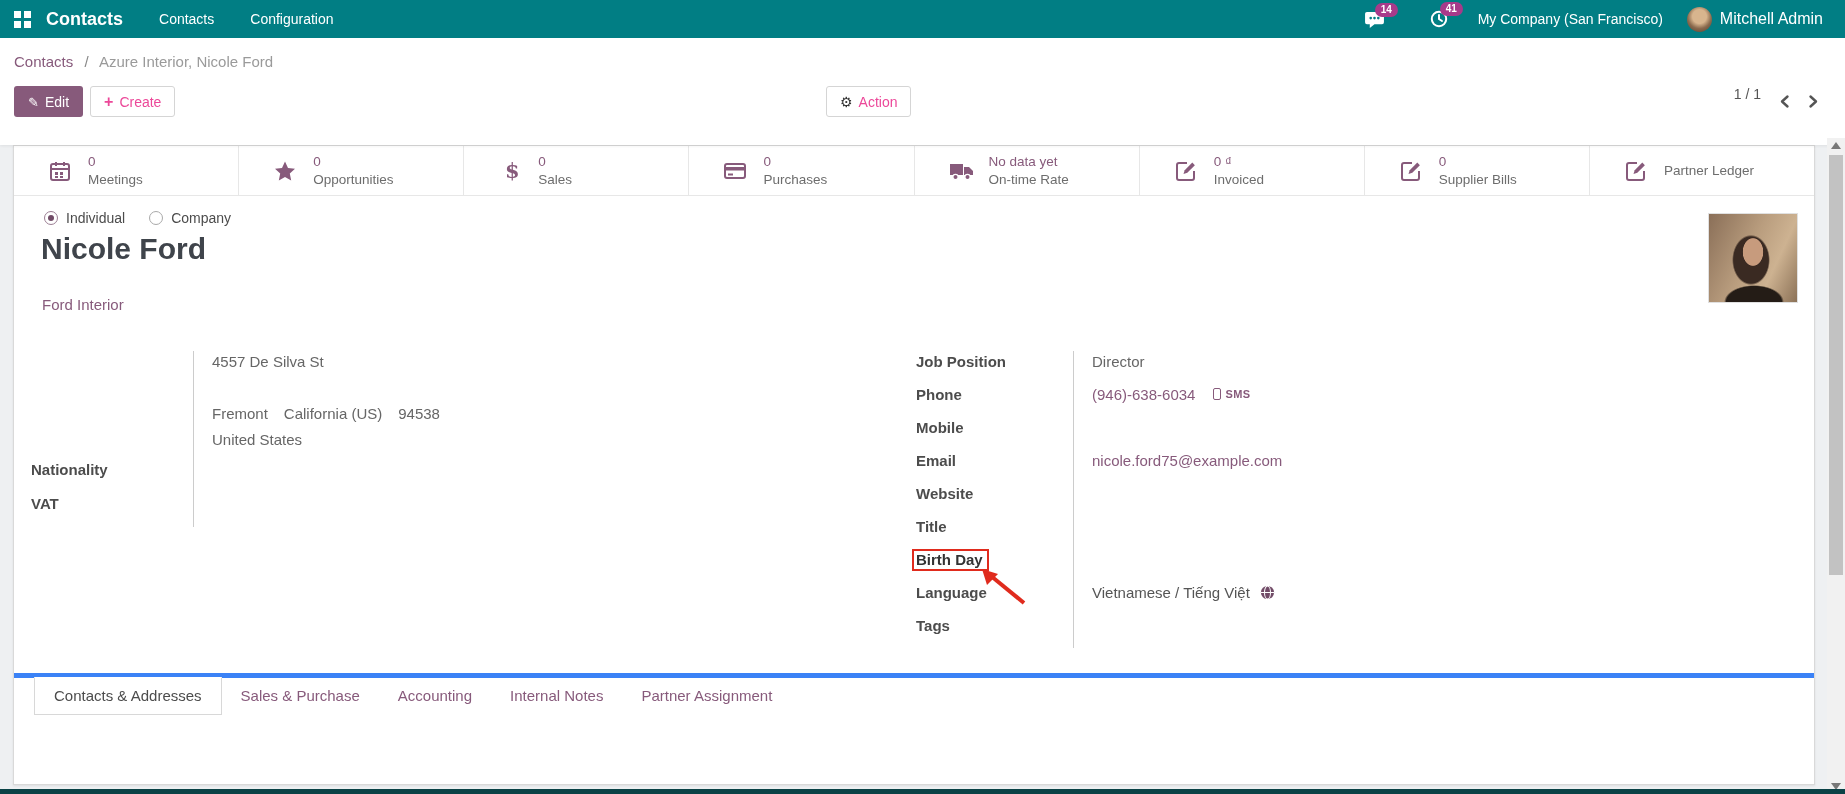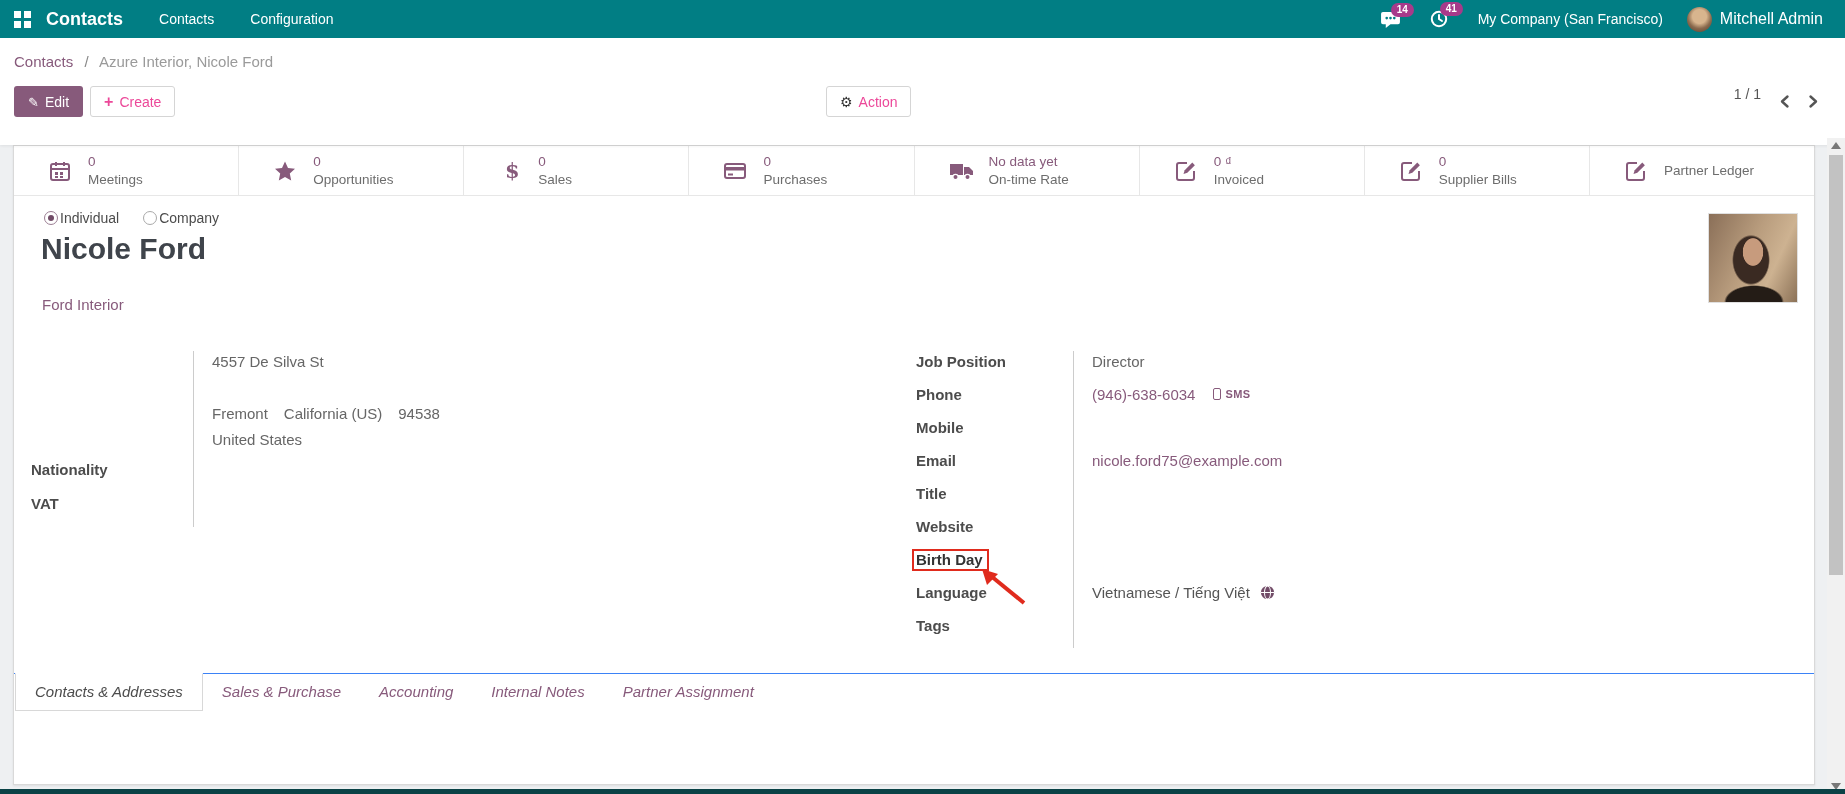--- a/index.html
+++ b/index.html
@@ -7,21 +7,21 @@
   body { font-family:"Liberation Sans", sans-serif; }
   #app { position:relative; width:1845px; height:794px; background:#eef0f2; overflow:hidden; }
 
   
   .navbar { position:absolute; top:0; left:0; width:100%; height:38px; background:#017e84; display:flex; align-items:center; color:#fff; z-index:30; }
   .apps-grid { margin-left:14px; width:17px; height:17px; display:grid; grid-template-columns:7px 7px; grid-template-rows:7px 7px; gap:3px; cursor:pointer; }
   .apps-grid span { background:#fff; }
   .brand { margin-left:15px; font-size:18px; font-weight:700; cursor:pointer; }
   .nav-menu { margin-left:36px; font-size:14px; cursor:pointer; }
   .nav-spacer { flex:1; }
-  .nav-ico { position:relative; margin-right:30px; cursor:pointer; display:flex; align-items:center; }
+  .nav-ico { position:relative; margin-right:30px; cursor:pointer; display:flex; align-items:center;margin-left:16px; }
   .nav-badge { position:absolute; top:-8px; left:10px; background:#a73a8a; color:#fff; font-size:10px; font-weight:700; padding:2px 6px; border-radius:9px; line-height:1; }
   .nav-company { font-size:14px; margin-right:24px; cursor:pointer; }
   .nav-avatar { width:25px; height:25px; border-radius:50%; background:radial-gradient(circle at 50% 38%, #d8b58e 35%, #8a6a4e 60%, #51382a 100%); margin-right:8px; cursor:pointer; }
   .nav-user { font-size:16px; margin-right:22px; cursor:pointer; }
 
   
   .control-panel { position:absolute; top:38px; left:0; width:100%; height:107px; background:#fff; box-shadow:0 1px 3px rgba(0,0,0,.07); z-index:20; }
   .breadcrumb { position:absolute; left:14px; top:15px; font-size:15px; }
   .bc-parent { color:#875A7B; cursor:pointer; }
   .bc-sep { color:#888; margin:0 7px; }
@@ -45,21 +45,21 @@
   .stat-row { display:flex; height:50px; border-bottom:1px solid #e7e7e7; }
   .stat-btn { flex:1; display:flex; align-items:center; padding-left:34px; gap:14px; border-right:1px solid #e7e7e7; cursor:pointer; background:#fff; }
   .stat-btn:last-child { border-right:none; }
   .stat-ico { width:26px; flex:none; color:#875A7B; display:flex; align-items:center; }
   .stat-text { display:flex; flex-direction:column; line-height:1.3; font-size:13.5px; justify-content:center; }
   .stat-value { color:#875A7B; }
   .stat-label { color:#6d6d6d; }
 
   
   .type-row { position:absolute; left:30px; top:64px; display:flex; align-items:center; gap:24px; font-size:14px; color:#4c4c4c; }
-  .radio-opt { display:flex; align-items:center; gap:2px; cursor:pointer; }
+  .radio-opt { display:flex; align-items:center; gap:8px; cursor:pointer; }
   .radio { width:14px; height:14px; border-radius:50%; border:1px solid #a9a9a9; position:relative; background:#fff; }
   .radio.checked { border-color:#9b7e93; }
   .radio.checked::after { content:""; position:absolute; left:3px; top:3px; width:6px; height:6px; border-radius:50%; background:#714B67; }
   .record-name { position:absolute; left:27px; top:86px; font-size:30px; font-weight:700; color:#3f444b; }
   .company-link { position:absolute; left:28px; top:150px; font-size:15px; color:#875A7B; cursor:pointer; }
   .avatar-photo { position:absolute; left:1694px; top:67px; width:90px; height:90px; border:1px solid #e0e0e0;
     background:
       radial-gradient(ellipse 17px 23px at 44px 38px, #c79b7d 58%, rgba(0,0,0,0) 62%),
       radial-gradient(ellipse 30px 40px at 42px 46px, #3a2a22 58%, rgba(0,0,0,0) 63%),
       radial-gradient(ellipse 46px 26px at 45px 88px, #241c16 60%, rgba(0,0,0,0) 65%),
@@ -79,21 +79,21 @@
   .addr-gap { margin-right:16px; }
   .sms-widget { display:inline-flex; align-items:center; gap:4px; margin-left:18px; color:#875A7B; cursor:pointer; }
   .sms-phone { width:8px; height:12px; border:1.5px solid #875A7B; border-radius:2px; display:inline-block; }
   .sms-txt { font-size:11px; font-weight:700; letter-spacing:.4px; }
   .boxed-label { display:inline-block; border:2px solid #e02b1d; padding:0 4px 1px 2px; margin:-2px 0 0 -4px; color:#333; }
   .annot-arrow { position:absolute; left:58px; top:16px; width:60px; height:46px; pointer-events:none; }
   .globe-ico { margin-left:10px; color:#714B67; vertical-align:-2px; }
   .lang-text { color:#555; }
 
   
-  .tabs { position:absolute; left:0; top:527px; width:100%; border-top:1px solid #3b82f6; display:flex; padding-left:1px;font-style:italic; }
+  .tabs { position:absolute; left:0; top:527px; width:100%; border-top:5px solid #3b82f6; display:flex; padding-left:20px; }
   .tab { padding:9px 19px 10px; font-size:15px; color:#875A7B; cursor:pointer; }
   .tab.active { background:#fff; border:1px solid #d8d8d8; border-top:1px solid #fff; margin-top:-1px; color:#4c4c4c; }
 
   
   .scrollbar { position:absolute; right:0; top:138px; width:18px; height:656px; background:#f1f1f1; z-index:40; }
   .sb-up { position:absolute; top:4px; left:4px; width:0; height:0; border-left:5px solid transparent; border-right:5px solid transparent; border-bottom:7px solid #787878; cursor:pointer; }
   .sb-down { position:absolute; bottom:4px; left:4px; width:0; height:0; border-left:5px solid transparent; border-right:5px solid transparent; border-top:7px solid #787878; cursor:pointer; }
   .sb-thumb { position:absolute; top:17px; left:2px; width:14px; height:420px; background:#c2c2c2; cursor:pointer; }
   .bottom-bar { position:absolute; bottom:0; left:0; width:100%; height:5px; background:#0a4246; z-index:50; }
 </style>
@@ -333,25 +333,25 @@
         </div>
       <div class="frow h33">
           <span class="flabel">Mobile</span>
           <span class="fvalue"></span>
         </div>
       <div class="frow h33">
           <span class="flabel">Email</span>
           <span class="fvalue"><span class="flink">nicole.ford75@example.com</span></span>
         </div>
       <div class="frow h33">
+          <span class="flabel">Website</span>
+          <span class="fvalue"></span>
+        </div>
+      <div class="frow h33">
           <span class="flabel">Title</span>
-          <span class="fvalue"></span>
-        </div>
-      <div class="frow h33">
-          <span class="flabel">Website</span>
           <span class="fvalue"></span>
         </div>
       <div class="frow h33">
         <span class="flabel"><span class="boxed-label">Birth Day</span></span>
         <span class="fvalue"></span>
         <svg class="annot-arrow" viewBox="0 0 60 46">
             <line x1="50" y1="38" x2="17" y2="11" stroke="#e02b1d" stroke-width="4"></line>
             <polygon points="8,4 24,9 13,20" fill="#e02b1d"></polygon>
           </svg>
       </div>

